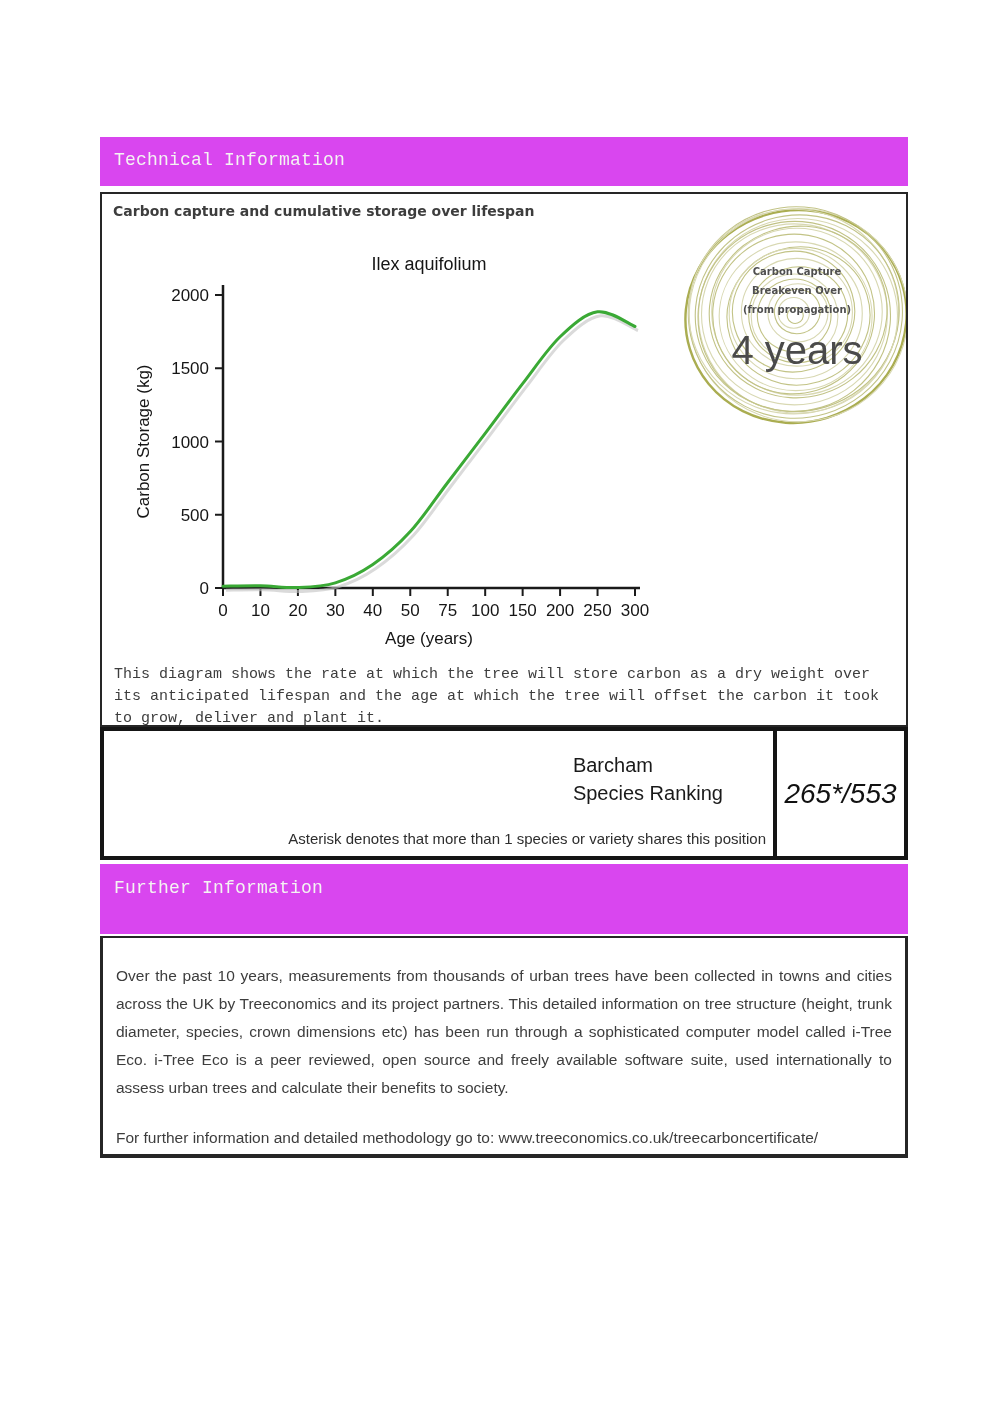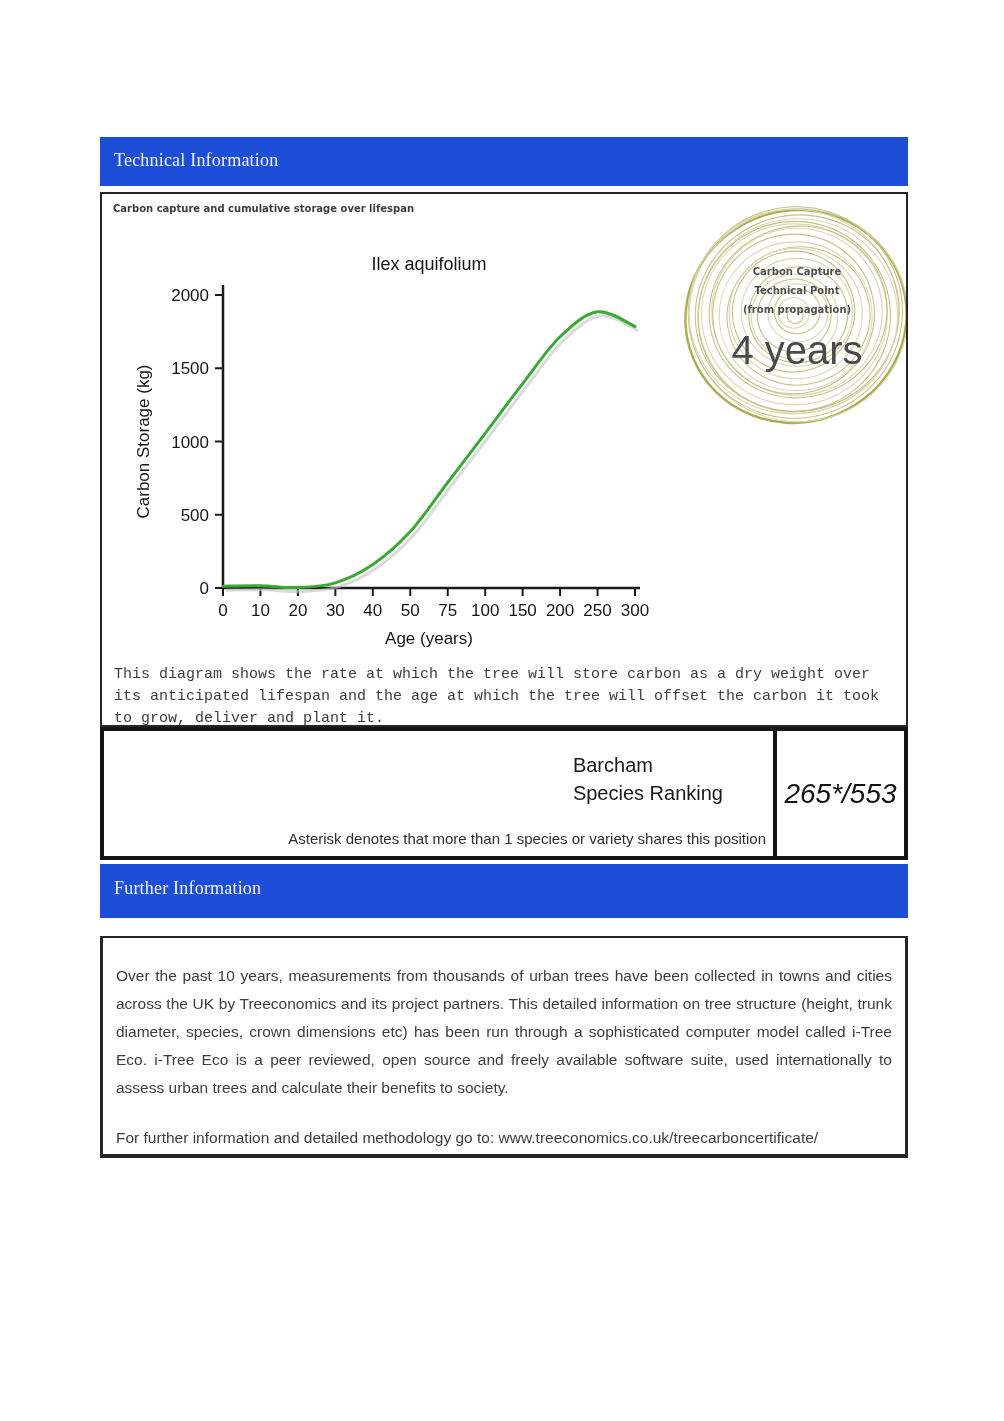--- a/index.html
+++ b/index.html
@@ -1,30 +1,30 @@
 <!DOCTYPE html>
 <html><head>
 <meta charset="utf-8">
 <style>
   html,body{margin:0;padding:0;background:#fff;}
   body{width:1004px;height:1421px;font-family:"Liberation Sans",sans-serif;}
   .page{position:relative;width:1004px;height:1421px;overflow:hidden;background:#fff;}
 
-  .bar{position:absolute;left:100px;width:808px;background:#1d4ed8;color:#f4f4f2;
-       box-sizing:border-box;font-family:Liberation Serif, serif;}
+  .bar{position:absolute;left:100px;width:808px;background:#d946ef;color:#f4f4f2;
+       box-sizing:border-box;font-family:Liberation Mono, monospace;}
   .bar .bar-title{font-size:18px;letter-spacing:0.2px;}
   .tech-bar{top:137px;height:49px;padding:13px 0 0 14px;}
-  .further-bar{top:864px;height:54px;padding:14px 0 0 14px;}
+  .further-bar{top:864px;height:70px;padding:14px 0 0 14px;}
 
   .panel{position:absolute;left:100px;width:808px;background:#fff;
          border:2px solid #262626;box-sizing:border-box;}
   .chart-panel{top:192px;height:535px;overflow:hidden;}
   .info-panel{top:936px;height:222px;border-width:2px 3px 4px 3px;padding:24px 13px;overflow:hidden;}
 
-  .chart-heading{position:absolute;top:9px;left:11px;margin:0;font-size:10px;font-weight:bold;
+  .chart-heading{position:absolute;top:9px;left:11px;margin:0;font-size:14px;font-weight:bold;
                  color:#3d3d3d;font-family:"DejaVu Sans",sans-serif;}
   #chart-svg{position:absolute;left:0;top:0;}
   #chart-svg text{font-family:"Liberation Sans",sans-serif;fill:#151515;}
 
   .badge{position:absolute;left:582px;top:8px;width:226px;height:226px;}
   .badge svg{position:absolute;left:0;top:0;}
   .badge-text{position:absolute;left:0;top:60px;width:100%;text-align:center;color:#4f4f4f;}
   .badge-line{font-family:"DejaVu Sans",sans-serif;font-weight:bold;font-size:10px;line-height:19px;}
   .badge-value{font-size:40px;margin-top:9px;color:#4a4a4a;}
 
@@ -119,21 +119,21 @@
           <ellipse cx="114.19818265412681" cy="112.7893593872981" rx="49.559999999999995" ry="47.67400880796096" transform="rotate(-17 114.19818265412681 112.7893593872981)" fill="none" stroke="#c2c386" stroke-width="1.1"></ellipse>
           <ellipse cx="110.53590665006426" cy="114.47209335673537" rx="43.33999999999999" ry="42.50678219167641" transform="rotate(0 110.53590665006426 114.47209335673537)" fill="none" stroke="#d8d8b2" stroke-width="1.1"></ellipse>
           <ellipse cx="110.17909808042101" cy="113.45330452953608" rx="36.839999999999975" ry="36.24944497464224" transform="rotate(-17 110.17909808042101 113.45330452953608)" fill="none" stroke="#c2c386" stroke-width="1.1"></ellipse>
           <ellipse cx="113.93331972391555" cy="110.84633323896021" rx="30.060000000000002" ry="29.145934337608356" transform="rotate(0 113.93331972391555 110.84633323896021)" fill="none" stroke="#d8d8b2" stroke-width="1.1"></ellipse>
           <ellipse cx="113.32270671530006" cy="109.50009793401341" rx="23" ry="22.163653288498892" transform="rotate(-17 113.32270671530006 109.50009793401341)" fill="none" stroke="#c2c386" stroke-width="1.1"></ellipse>
           <ellipse cx="109.72583332041619" cy="110.88577499888916" rx="15.659999999999982" ry="15.372278992376573" transform="rotate(0 109.72583332041619 110.88577499888916)" fill="none" stroke="#d8d8b2" stroke-width="1.1"></ellipse>
           <ellipse cx="111.26332099624936" cy="113.48908578818804" rx="8.040000000000006" ry="7.907061292897858" transform="rotate(-17 111.26332099624936 113.48908578818804)" fill="none" stroke="#c2c386" stroke-width="1.1"></ellipse>
         </svg>
       <div class="badge-text">
         <div class="badge-line">Carbon Capture</div>
-        <div class="badge-line">Technical Point</div>
+        <div class="badge-line">Breakeven Over</div>
         <div class="badge-line">(from propagation)</div>
         <div class="badge-value">4 years</div>
       </div>
     </div>
 
     <p class="chart-desc">This diagram shows the rate at which the tree will store carbon as a dry weight over its anticipated lifespan and the age at which the tree will offset the carbon it took to grow, deliver and plant it.</p>
   </section>
 
   <section class="rank-row">
     <div class="rank-left">

